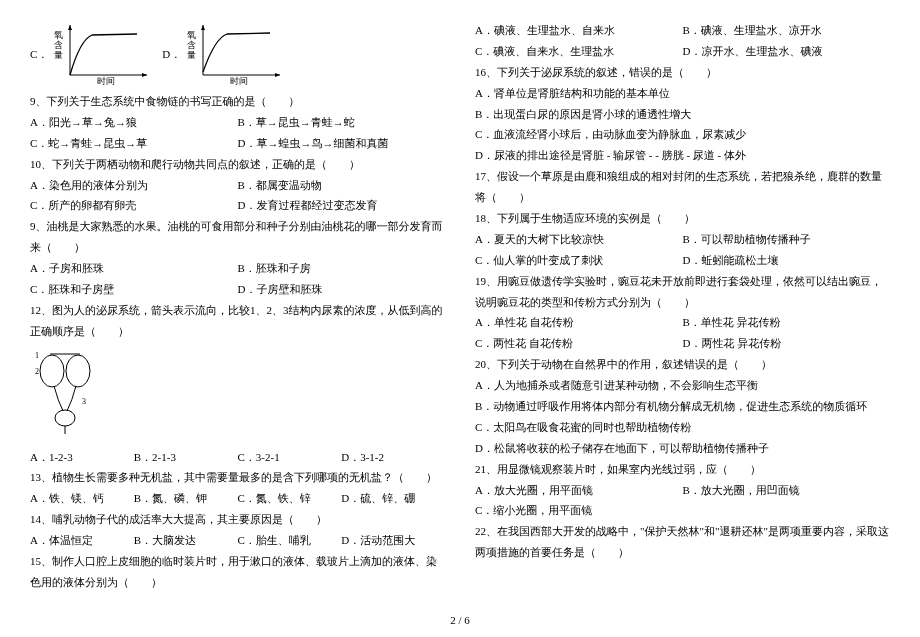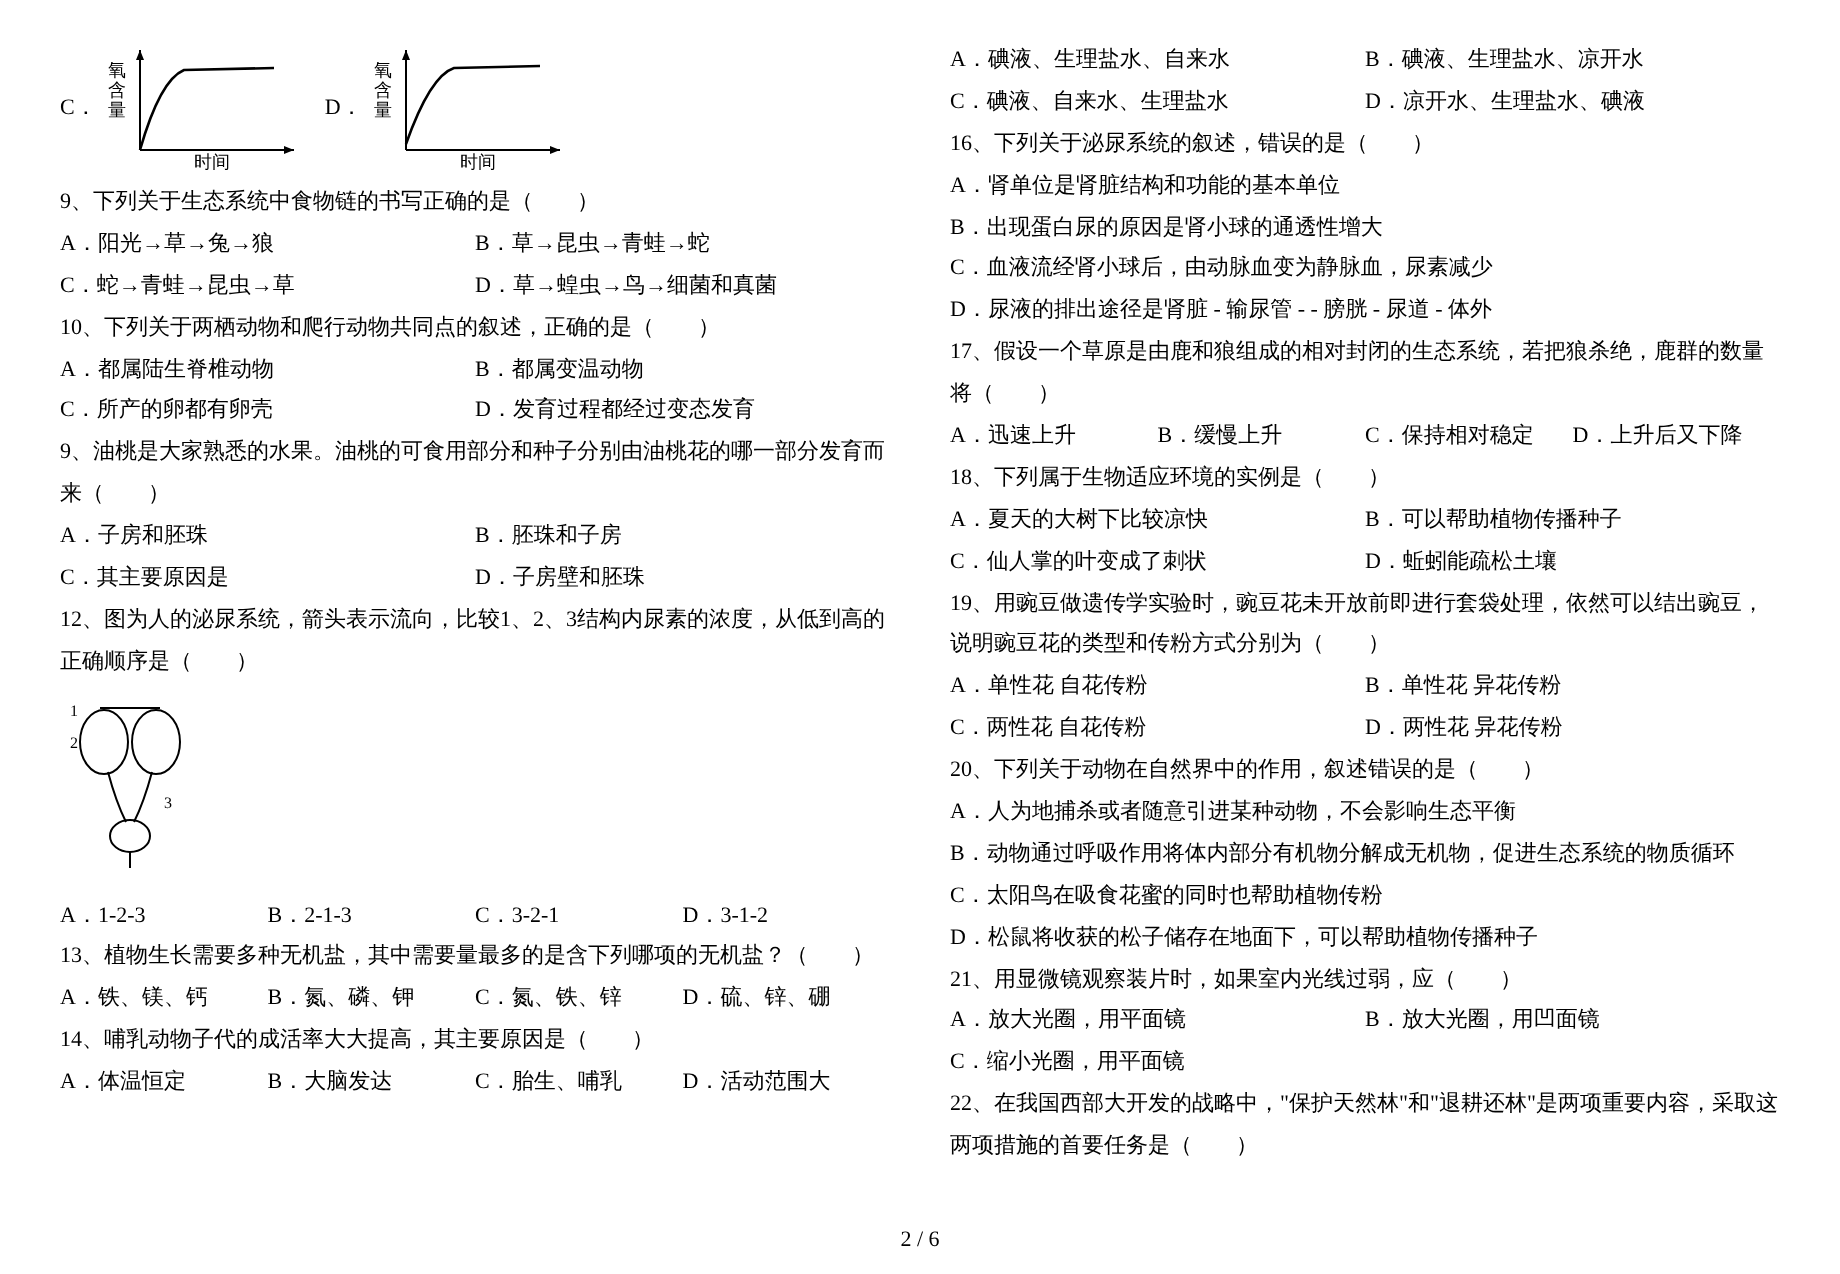--- a/index.html
+++ b/index.html
@@ -107,31 +107,31 @@
     <div class="line">9、下列关于生态系统中食物链的书写正确的是（　　）</div>
     <div class="options opt2">
       <span>A．阳光→草→兔→狼</span>
       <span>B．草→昆虫→青蛙→蛇</span>
       <span>C．蛇→青蛙→昆虫→草</span>
       <span>D．草→蝗虫→鸟→细菌和真菌</span>
     </div>
 
     <div class="line">10、下列关于两栖动物和爬行动物共同点的叙述，正确的是（　　）</div>
     <div class="options opt2">
-      <span>A．都属陆生脊椎动物</span>
+      <span>A．染色用的液体分别为</span>
       <span>B．都属变温动物</span>
       <span>C．所产的卵都有卵壳</span>
       <span>D．发育过程都经过变态发育</span>
     </div>
 
     <div class="line">9、油桃是大家熟悉的水果。油桃的可食用部分和种子分别由油桃花的哪一部分发育而来（　　）</div>
     <div class="options opt2">
       <span>A．子房和胚珠</span>
       <span>B．胚珠和子房</span>
-      <span>C．其主要原因是</span>
+      <span>C．胚珠和子房壁</span>
       <span>D．子房壁和胚珠</span>
     </div>
 
     <div class="line">12、图为人的泌尿系统，箭头表示流向，比较1、2、3结构内尿素的浓度，从低到高的正确顺序是（　　）</div>
     <svg class="diagram" width="70" height="90">
       <ellipse cx="22" cy="25" rx="12" ry="16" fill="none" stroke="#000" stroke-width="1"></ellipse>
       <ellipse cx="48" cy="25" rx="12" ry="16" fill="none" stroke="#000" stroke-width="1"></ellipse>
       <path d="M 20 8 L 35 8 L 50 8" stroke="#000" stroke-width="1" fill="none"></path>
       <path d="M 24 40 Q 28 55 33 65" stroke="#000" stroke-width="1" fill="none"></path>
       <path d="M 46 40 Q 42 55 37 65" stroke="#000" stroke-width="1" fill="none"></path>
@@ -157,43 +157,38 @@
     </div>
 
     <div class="line">14、哺乳动物子代的成活率大大提高，其主要原因是（　　）</div>
     <div class="options opt4">
       <span>A．体温恒定</span>
       <span>B．大脑发达</span>
       <span>C．胎生、哺乳</span>
       <span>D．活动范围大</span>
     </div>
 
+    <div class="line">15、制作人口腔上皮细胞的临时装片时，用于漱口的液体、载玻片上滴加的液体、染色用的液体分别为（　　）</div>
   </div>
 
   <div class="col">
     <div class="options opt2">
       <span>A．碘液、生理盐水、自来水</span>
       <span>B．碘液、生理盐水、凉开水</span>
       <span>C．碘液、自来水、生理盐水</span>
       <span>D．凉开水、生理盐水、碘液</span>
     </div>
 
     <div class="line">16、下列关于泌尿系统的叙述，错误的是（　　）</div>
     <div class="line">A．肾单位是肾脏结构和功能的基本单位</div>
     <div class="line">B．出现蛋白尿的原因是肾小球的通透性增大</div>
     <div class="line">C．血液流经肾小球后，由动脉血变为静脉血，尿素减少</div>
     <div class="line">D．尿液的排出途径是肾脏 - 输尿管 - - 膀胱 - 尿道 - 体外</div>
 
     <div class="line">17、假设一个草原是由鹿和狼组成的相对封闭的生态系统，若把狼杀绝，鹿群的数量将（　　）</div>
-    <div class="options opt4">
-      <span>A．迅速上升</span>
-      <span>B．缓慢上升</span>
-      <span>C．保持相对稳定</span>
-      <span>D．上升后又下降</span>
-    </div>
 
     <div class="line">18、下列属于生物适应环境的实例是（　　）</div>
     <div class="options opt2">
       <span>A．夏天的大树下比较凉快</span>
       <span>B．可以帮助植物传播种子</span>
       <span>C．仙人掌的叶变成了刺状</span>
       <span>D．蚯蚓能疏松土壤</span>
     </div>
 
     <div class="line">19、用豌豆做遗传学实验时，豌豆花未开放前即进行套袋处理，依然可以结出豌豆，说明豌豆花的类型和传粉方式分别为（　　）</div>

